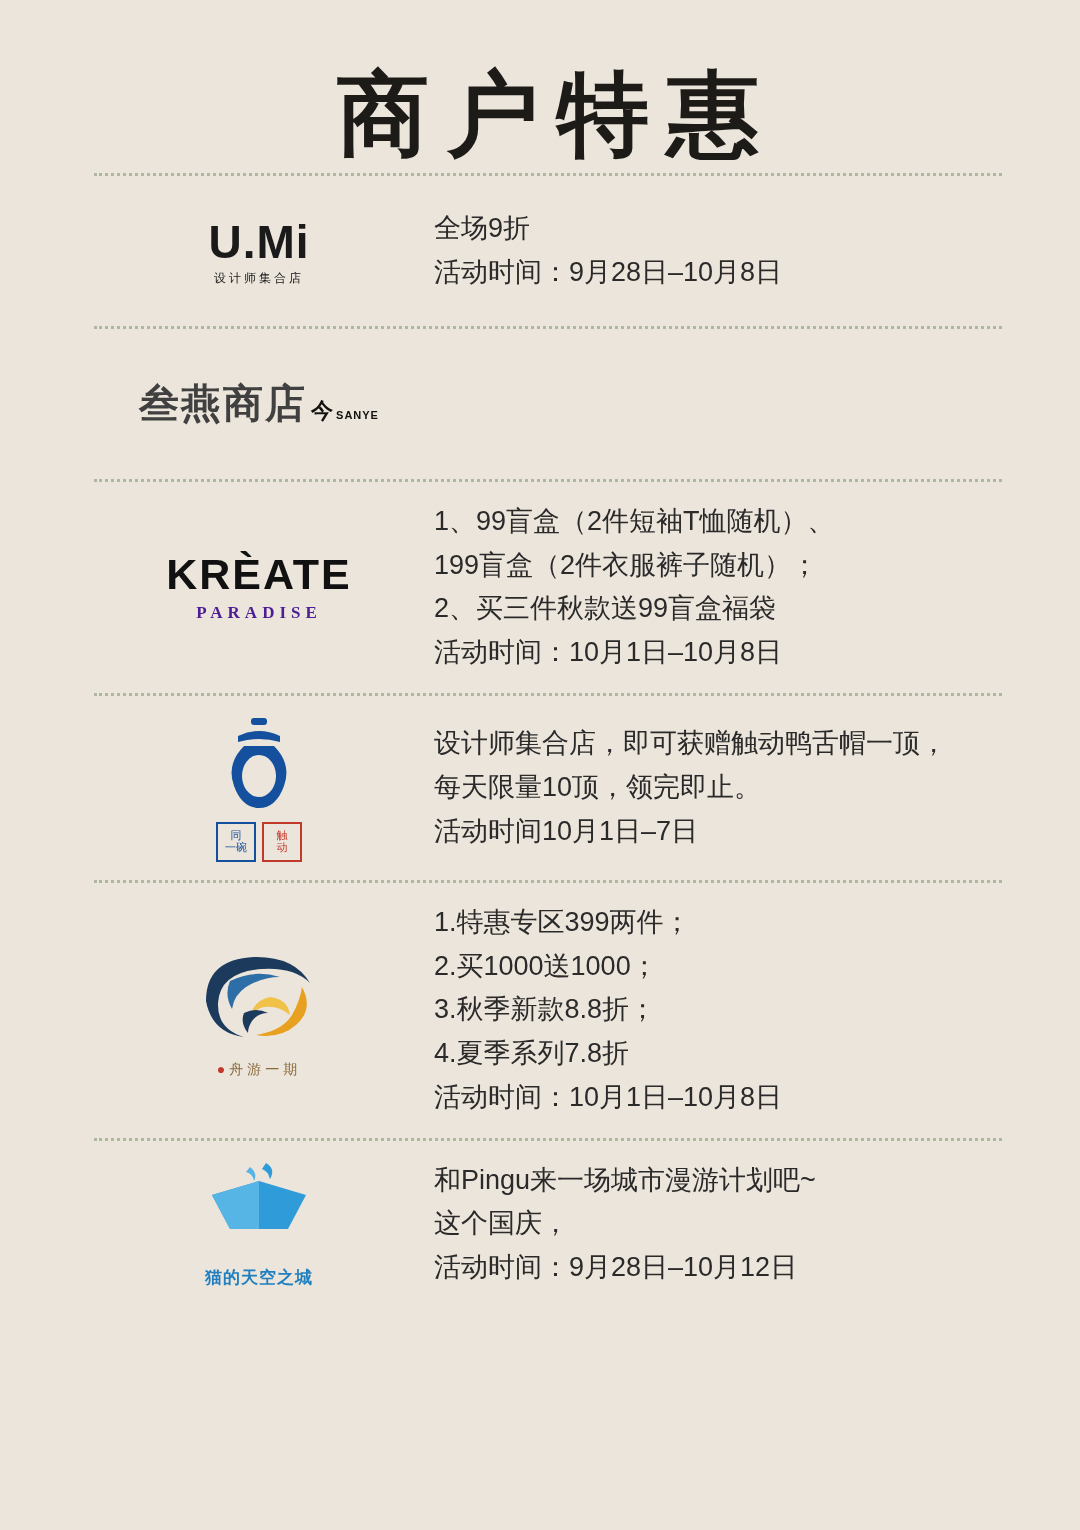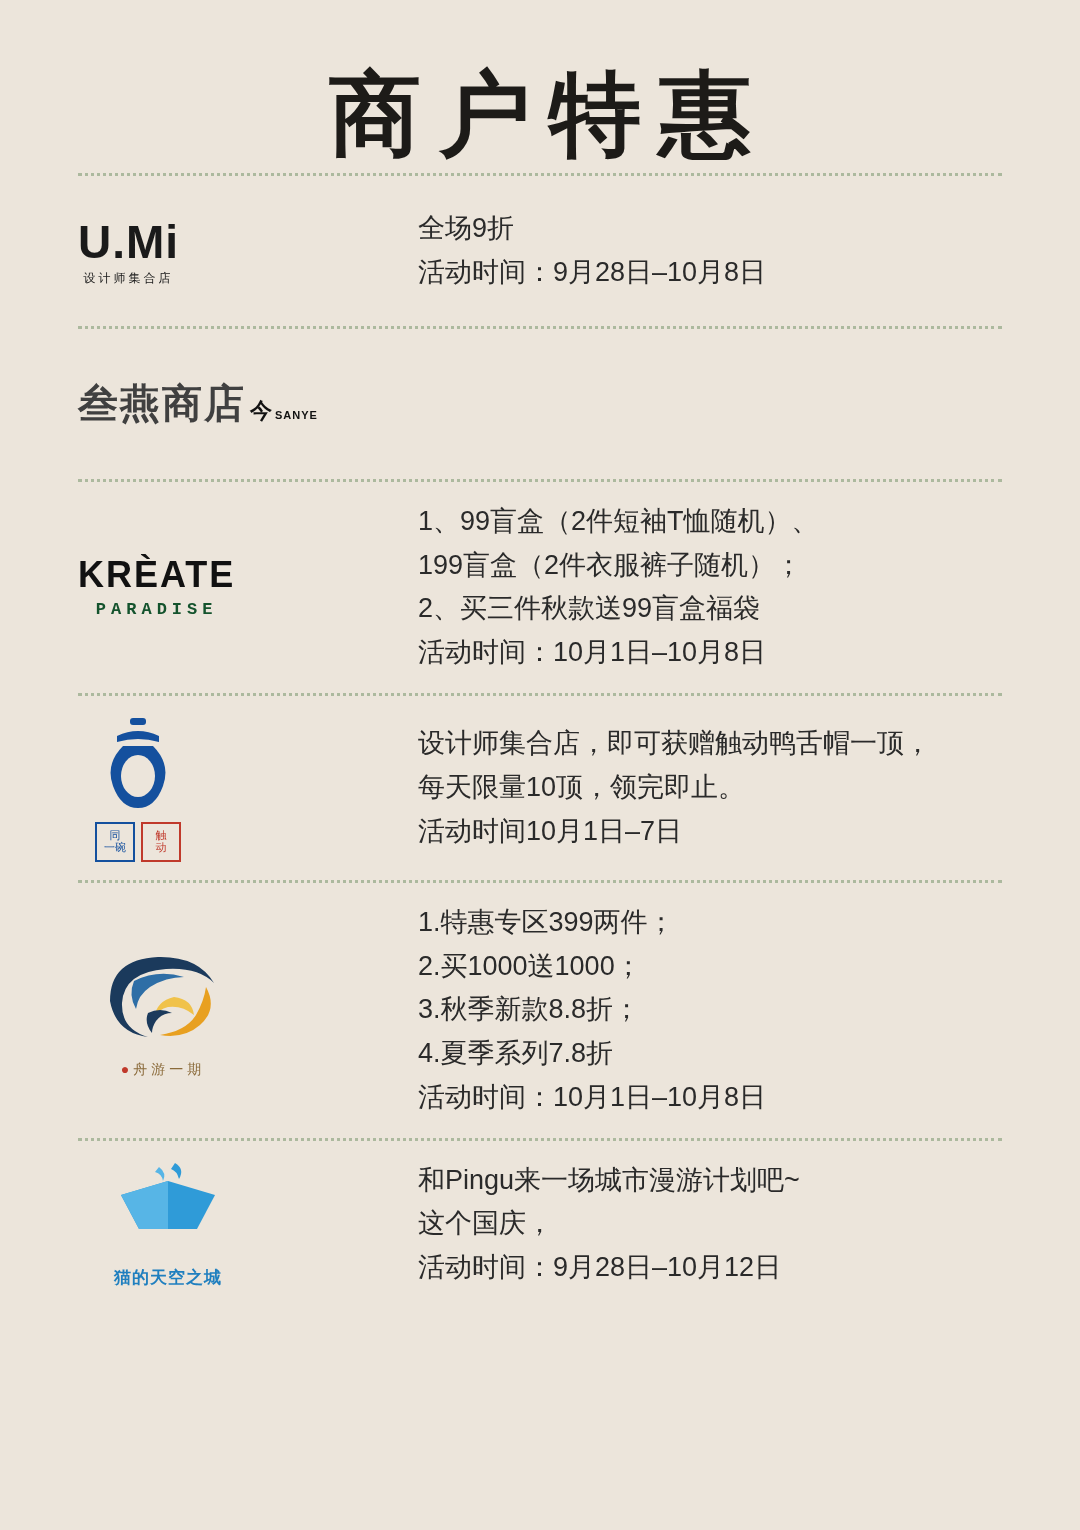--- a/index.html
+++ b/index.html
@@ -12,20 +12,21 @@
     background: #ece5db;
     font-family: "Liberation Sans", sans-serif;
     color: #2c2c2c;
     overflow: hidden;
   }
   .page {
     position: relative;
     width: 1080px;
     height: 1530px;
     box-sizing: border-box;
+    padding-left: 16px;
   }
   .title {
     text-align: center;
     font-family: "Liberation Serif", serif;
     font-size: 92px;
     font-weight: bold;
     letter-spacing: 18px;
     color: #1d1b18;
     padding-top: 58px;
     padding-left: 18px;
@@ -42,20 +43,21 @@
     align-items: center;
     min-height: 150px;
     padding: 18px 78px;
     box-sizing: border-box;
   }
   .logo-cell {
     width: 330px;
     flex: 0 0 330px;
     display: flex;
     align-items: center;
+    justify-content: center;
   }
   .text-cell {
     flex: 1 1 auto;
     font-size: 27px;
     line-height: 1.62;
     color: #2a2a2a;
     padding-left: 10px;
   }
   .text-cell div {
     white-space: nowrap;
@@ -111,30 +113,30 @@
   }
 
   
   .logo-kreate {
     text-align: center;
     line-height: 1;
   }
   .logo-kreate .main {
     font-family: "Liberation Sans", sans-serif;
     font-weight: bold;
-    font-size: 36px;
+    font-size: 43px;
     letter-spacing: 2px;
     color: #111;
   }
   .logo-kreate .sub {
-    font-family: Liberation Mono, monospace;
+    font-family: Liberation Serif, serif;
     font-weight: bold;
     font-size: 17px;
     letter-spacing: 5px;
-    color: #14532d;
+    color: #4c1d95;
     margin-top: 8px;
   }
 
   
   .logo-jar {
     width: 120px;
     text-align: center;
   }
   .logo-jar .badges {
     display: flex;

